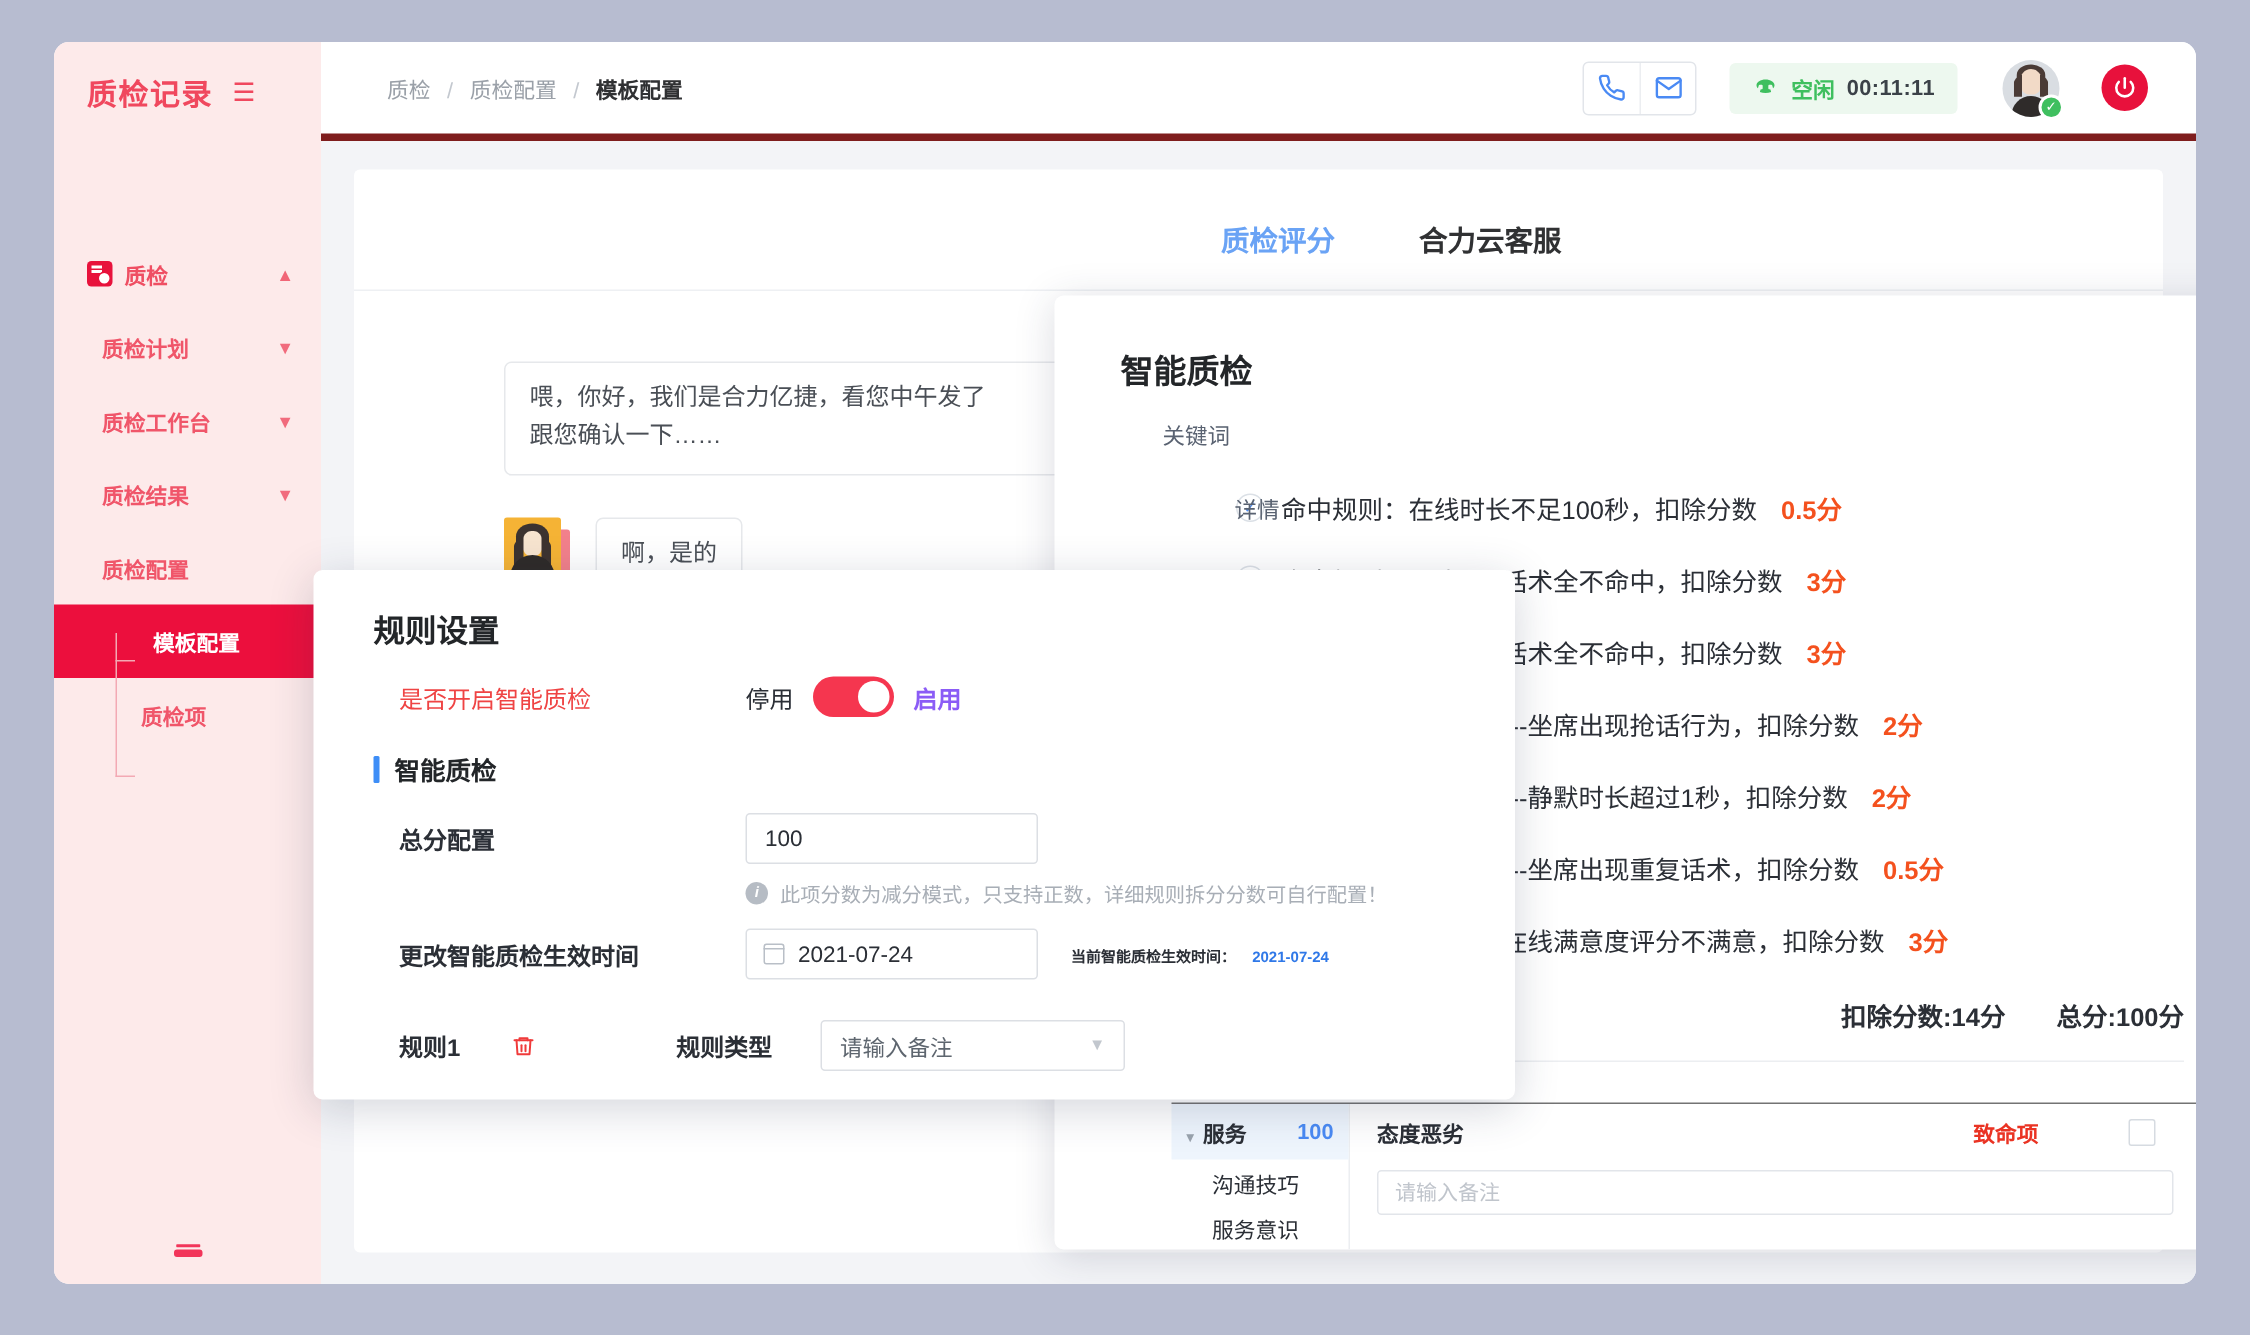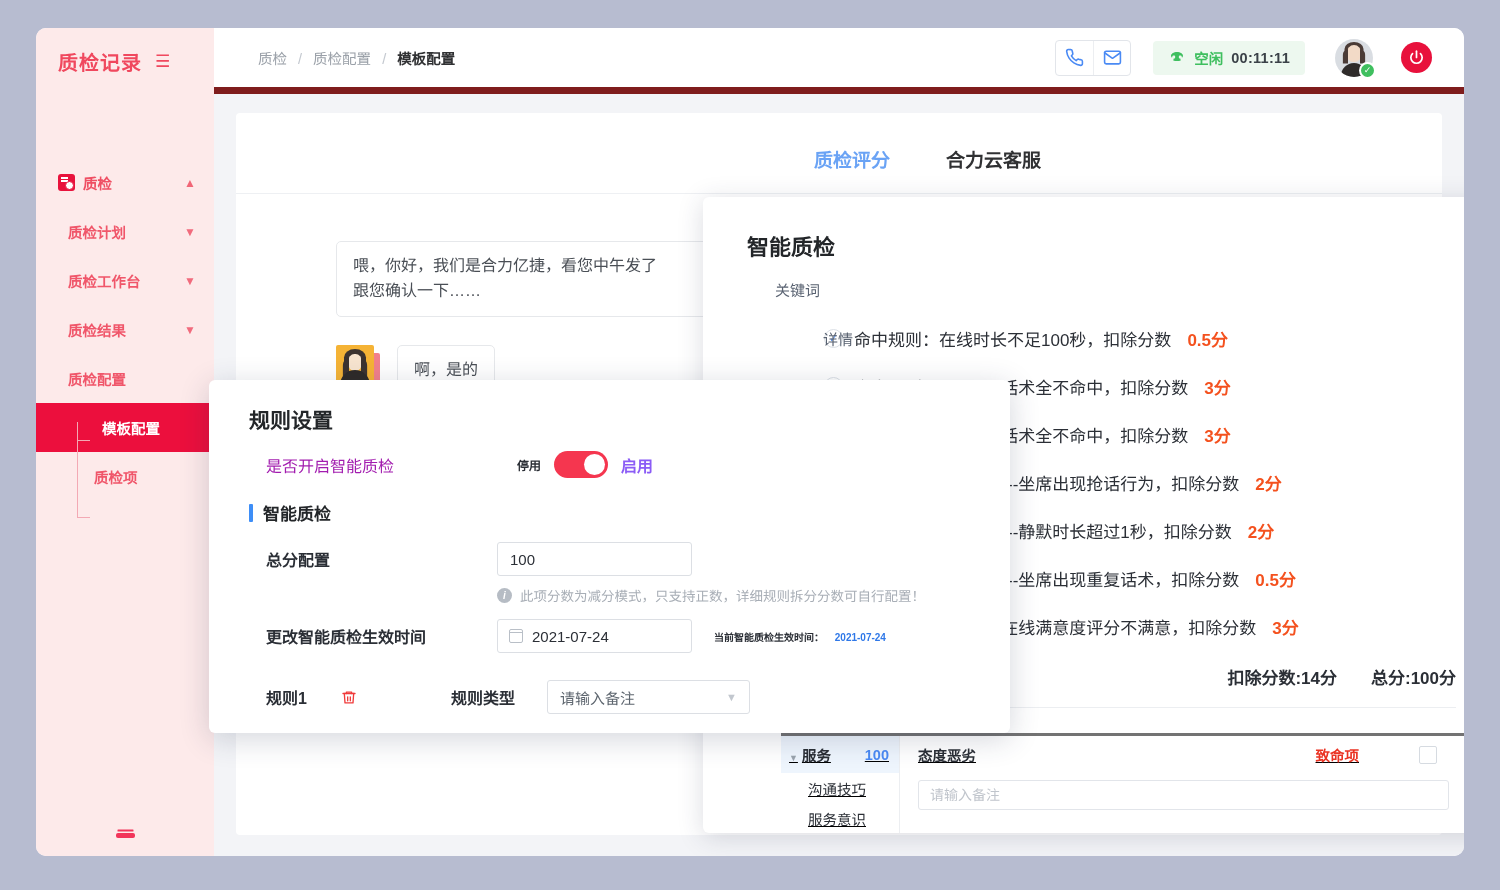--- a/index.html
+++ b/index.html
@@ -111,21 +111,21 @@
     background: #f2355a;
     border-radius: 2px;
     box-shadow: 0 -5px 0 -1.5px #f2355a;
   }
 
   
   .topbar {
     position: absolute; left: 178px; top: 0;
     width: 1250px; height: 66px;
     background: #fff;
-    border-bottom: 7px solid #7f1d1d;
+    border-bottom: 5px solid #7f1d1d;
     display: flex; align-items: center;
   }
   .breadcrumb {
     margin-left: 44px;
     font-size: 14.5px;
     color: #9aa0a8;
     white-space: nowrap;
   }
   .breadcrumb .sep { margin: 0 7px; color: #c3c8cf; }
   .breadcrumb .cur { color: #303133; font-weight: 700; }
@@ -360,22 +360,21 @@
     margin: 18px 44px 0 44px;
     height: 1px; background: #eceef1;
   }
 
   
   .tbl {
     position: absolute;
     left: 78px; bottom: 0;
     width: 684px;
     display: flex;
-    border-top: 3px solid #737373;
-    text-decoration: underline;
+    border-top: 1px solid #737373;
   }
   .tbl-left { width: 119px; border-right: 1px solid #eceef1; }
   .tbl-left .hrow {
     display: flex; align-items: center; justify-content: space-between;
     height: 37px; padding: 0 10px 0 8px;
     background: #eef5fd;
     font-size: 14.5px; color: #2b2f36; font-weight: 700;
   }
   .tbl-left .hrow .caret { color: #9aa3ad; font-size: 9px; margin-right: 4px; }
   .tbl-left .hrow .num { color: #4a8af4; font-weight: 700; }
@@ -413,26 +412,26 @@
     border-radius: 6px;
     box-shadow: 0 6px 30px rgba(40,50,80,.20);
     overflow: hidden;
   }
   .dialog h2 {
     font-size: 21px; color: #232629; font-weight: 700;
     margin: 24px 0 0 40px;
   }
   .frm-row { display: flex; align-items: center; margin-top: 17px; padding-left: 57px; }
   .frm-label {
-    font-size: 16px; color: #a21caf;
+    font-size: 16px; color: #ef4444;
     width: 231px; flex: 0 0 auto;
   }
   .frm-label.dark { color: #2b2f36; font-weight: 700; }
   .switch-wrap { display: flex; align-items: center; gap: 13px; }
-  .sw-off { font-size: 12px; color: #2b2f36; font-weight: 700; margin-left: 20px; }
+  .sw-off { font-size: 16px; color: #2b2f36; font-weight: 400; }
   .sw-on  { font-size: 16px; color: #8b5cf6; font-weight: 700; }
   .switch {
     width: 54px; height: 27px;
     background: #f5364f;
     border-radius: 14px;
     position: relative;
   }
   .switch .knob {
     position: absolute; right: 3px; top: 3px;
     width: 21px; height: 21px;

